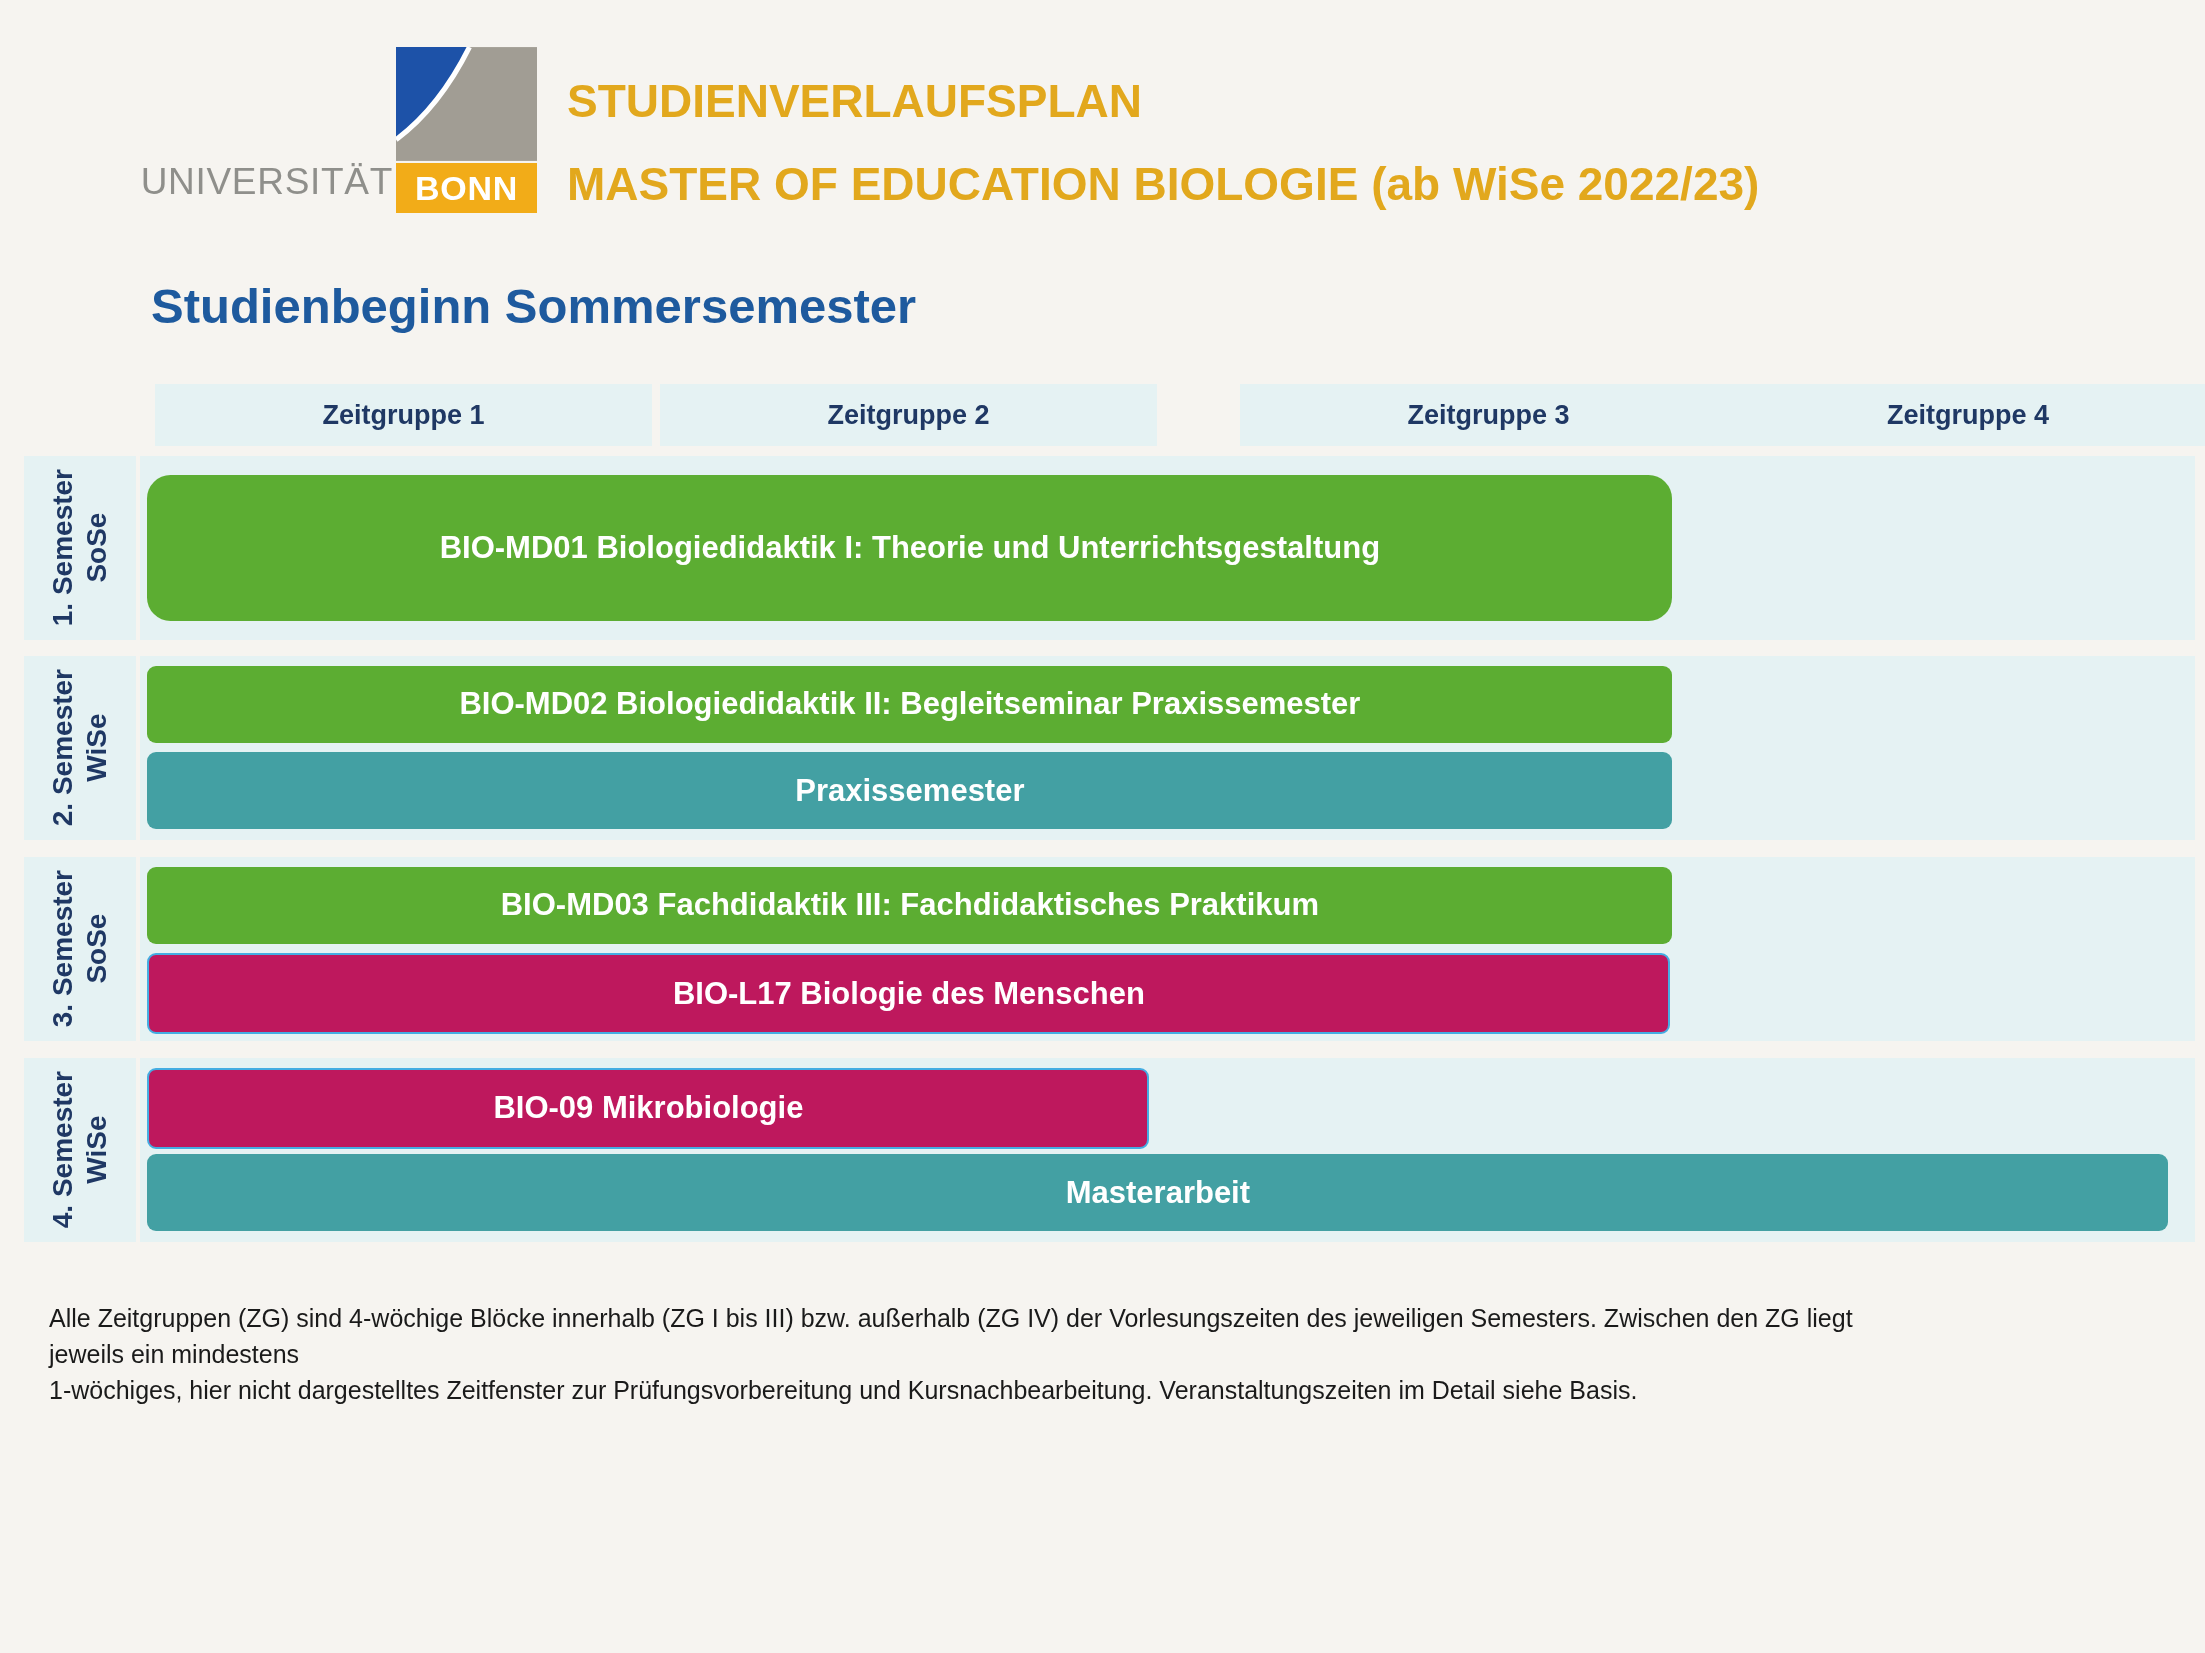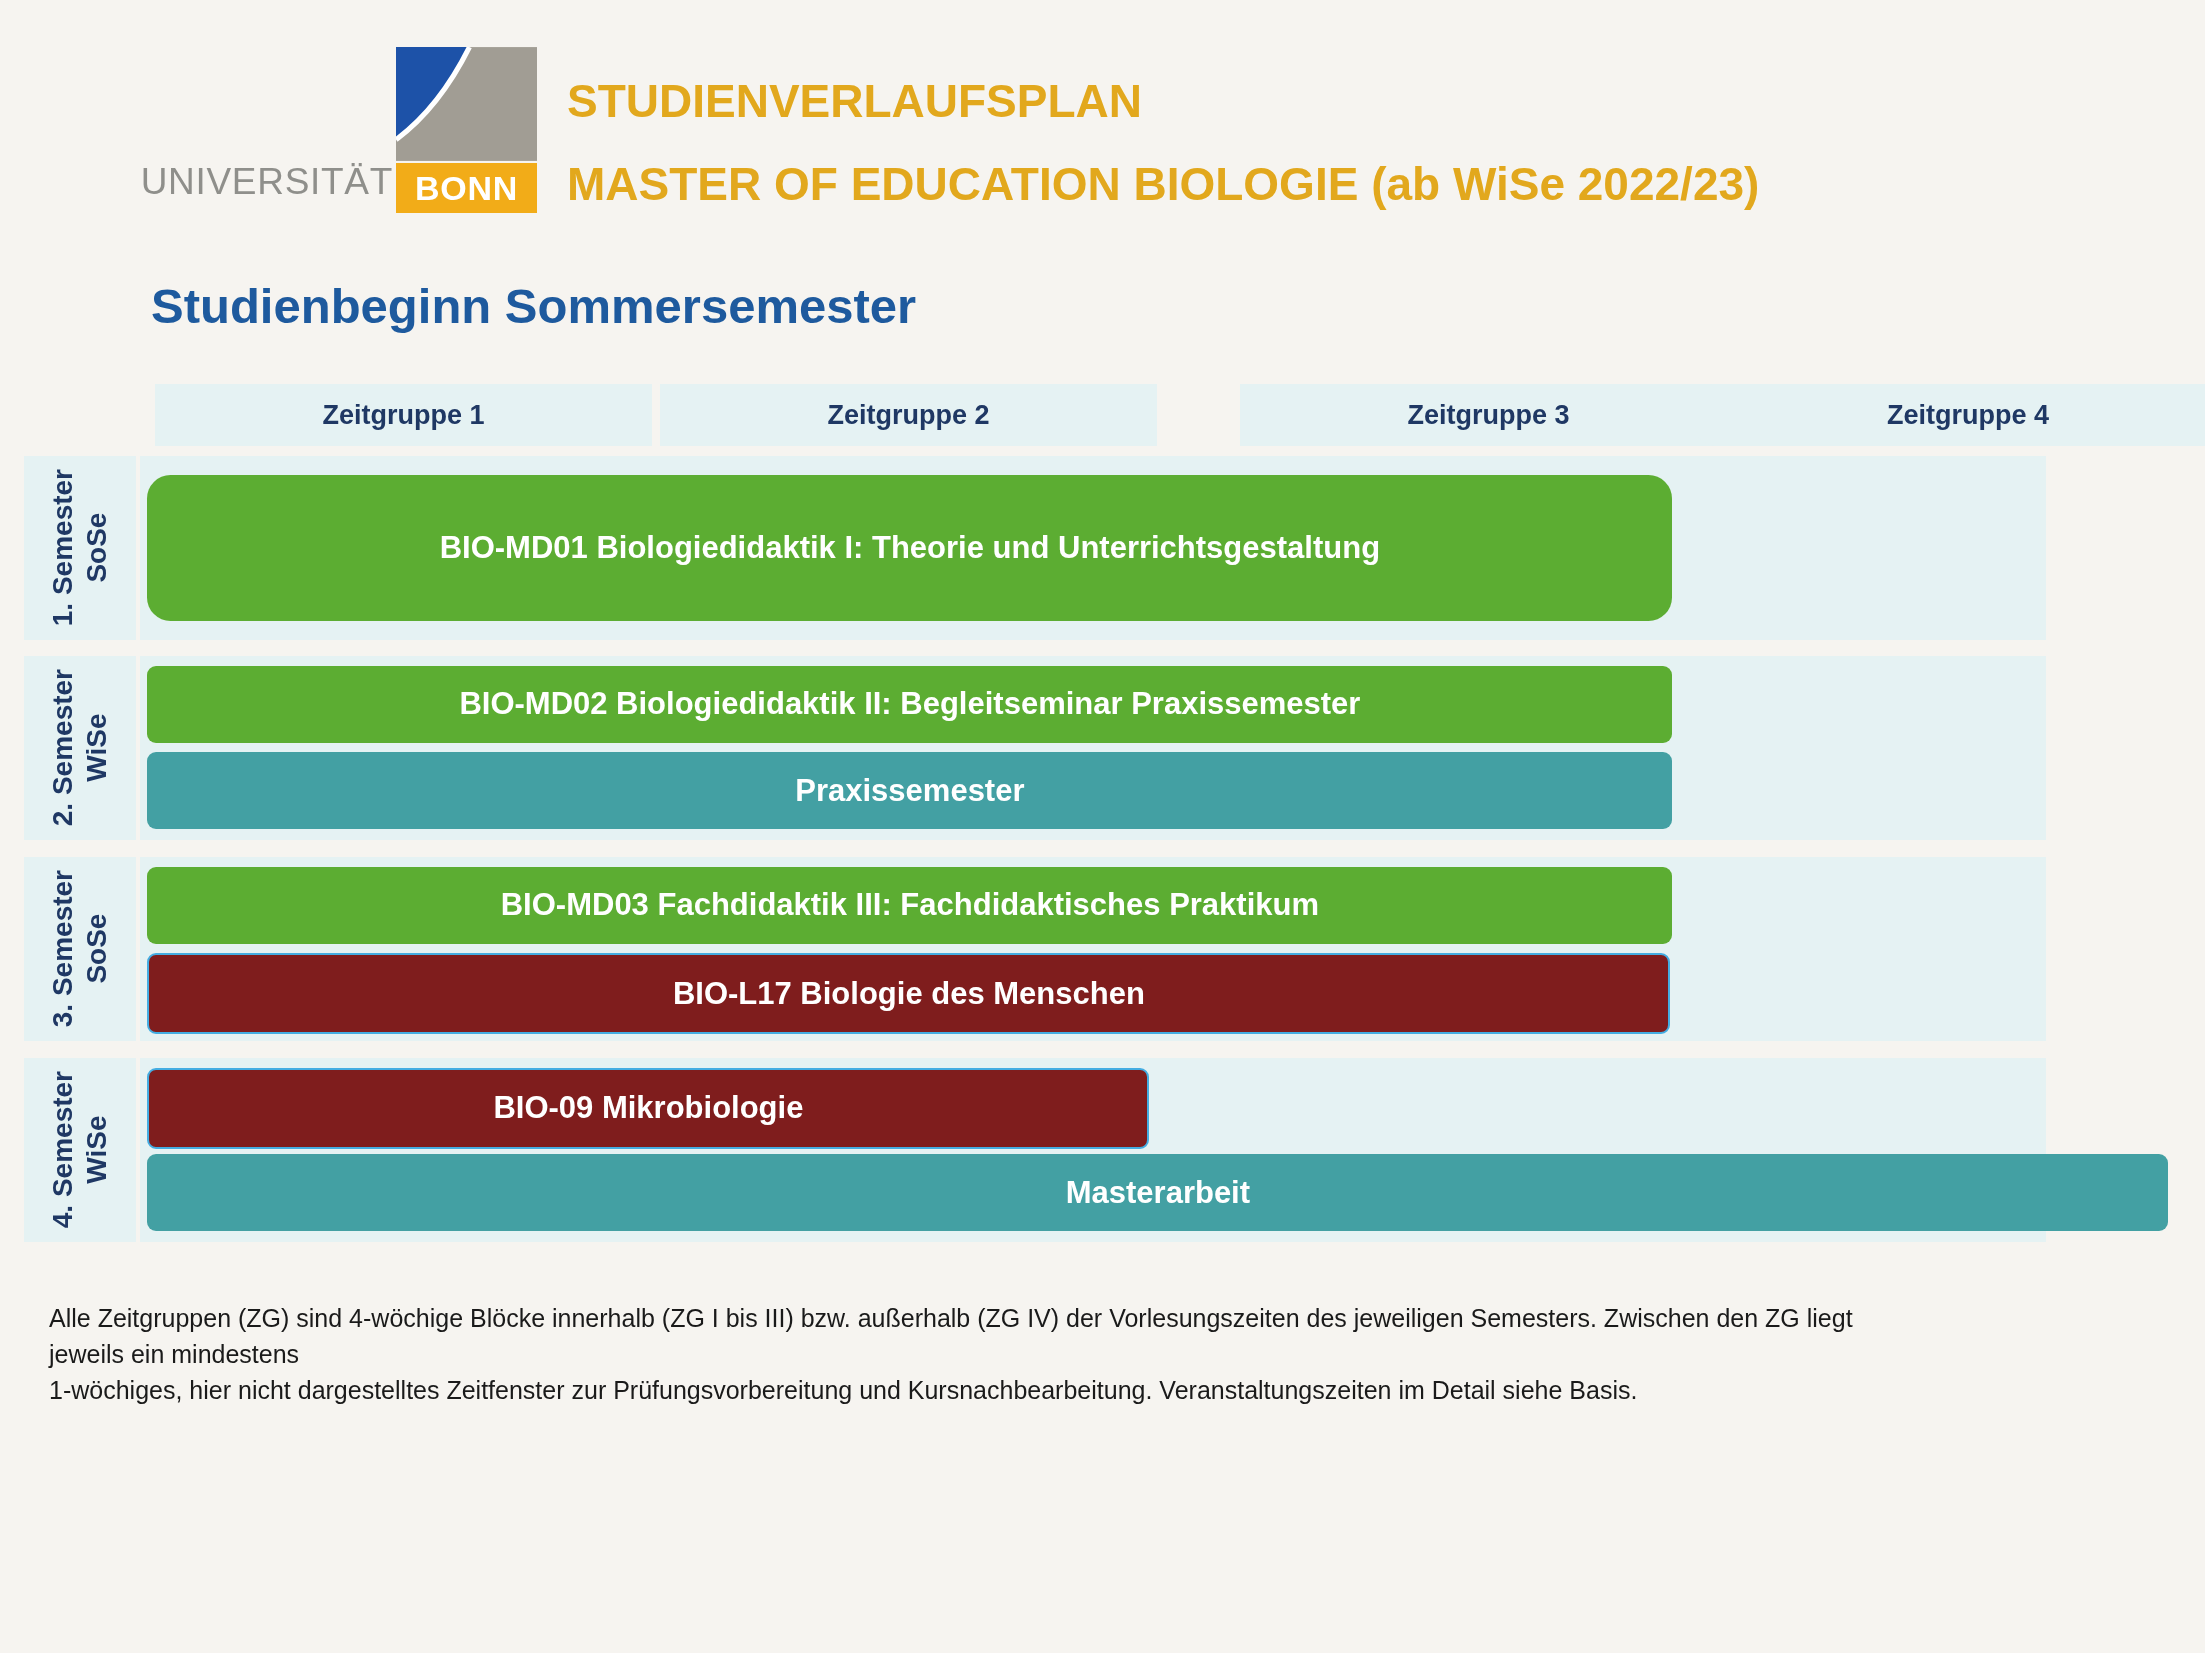--- a/index.html
+++ b/index.html
@@ -33,30 +33,30 @@
   .zg-4{left:1695px;width:546px;border-radius:21px;}
   .row{position:absolute;height:184px;}
   .row-1{top:456px;}
   .row-2{top:656px;}
   .row-3{top:857px;}
   .row-4{top:1058px;}
   .row-label{position:absolute;left:24px;width:112px;height:184px;background:#E5F2F3;
     display:flex;align-items:center;justify-content:center;}
   .row-label .rot{transform:rotate(-90deg);text-align:center;white-space:nowrap;
     color:#1F3864;font-size:28px;font-weight:bold;line-height:1.2;}
-  .row-band{position:absolute;left:140px;width:1906px;height:184px;background:#E5F2F3;}
+  .row-band{position:absolute;left:140px;width:2055px;height:184px;background:#E5F2F3;}
   .bar{position:absolute;left:7.4px;border-radius:9px;
     display:flex;align-items:center;justify-content:center;
     color:#fff;font-weight:bold;font-size:31px;white-space:nowrap;}
   .bar-tall{top:19px;height:146px;border-radius:23.5px;}
   .bar-top{top:9.6px;height:77px;}
   .bar-bottom{top:96px;height:77px;}
   .bar-green{background:#5CAD32;}
   .bar-teal{background:#43A0A3;}
-  .bar-blue{background:#7f1d1d;border:2.9px solid #44ADE2;}
+  .bar-blue{background:#be185d;border:2.9px solid #44ADE2;}
   .w-zg13{width:1525px;}
   .w-zg12{width:1003px;}
   .w-zg14{width:2021px;}
   .bar-blue.w-zg13{width:1519px;}
   .bar-blue.w-zg12{width:998px;}
   
   .footnote{position:absolute;left:49px;top:1300px;width:1882px;
     color:#1A1A1A;font-size:25px;line-height:36px;}
 </style>
 </head>

